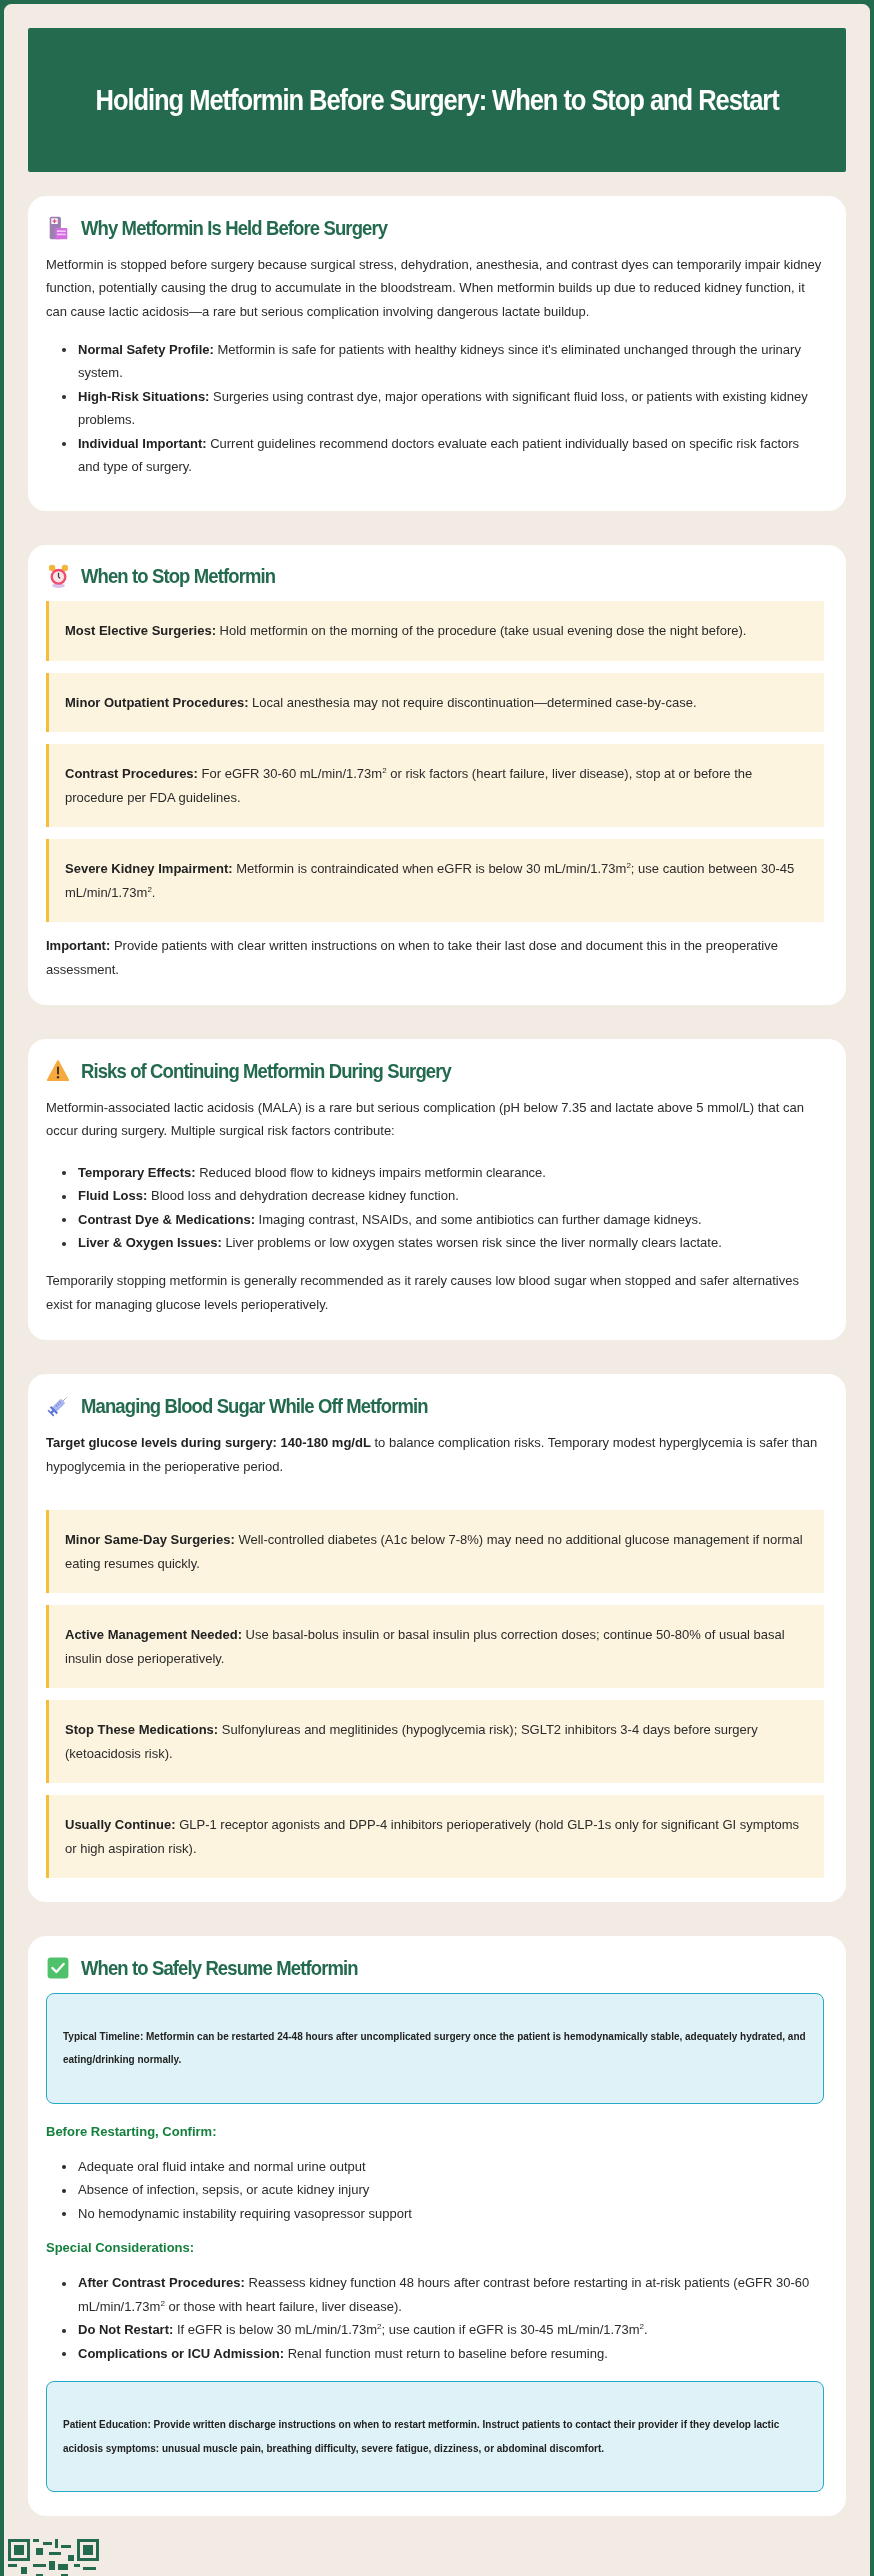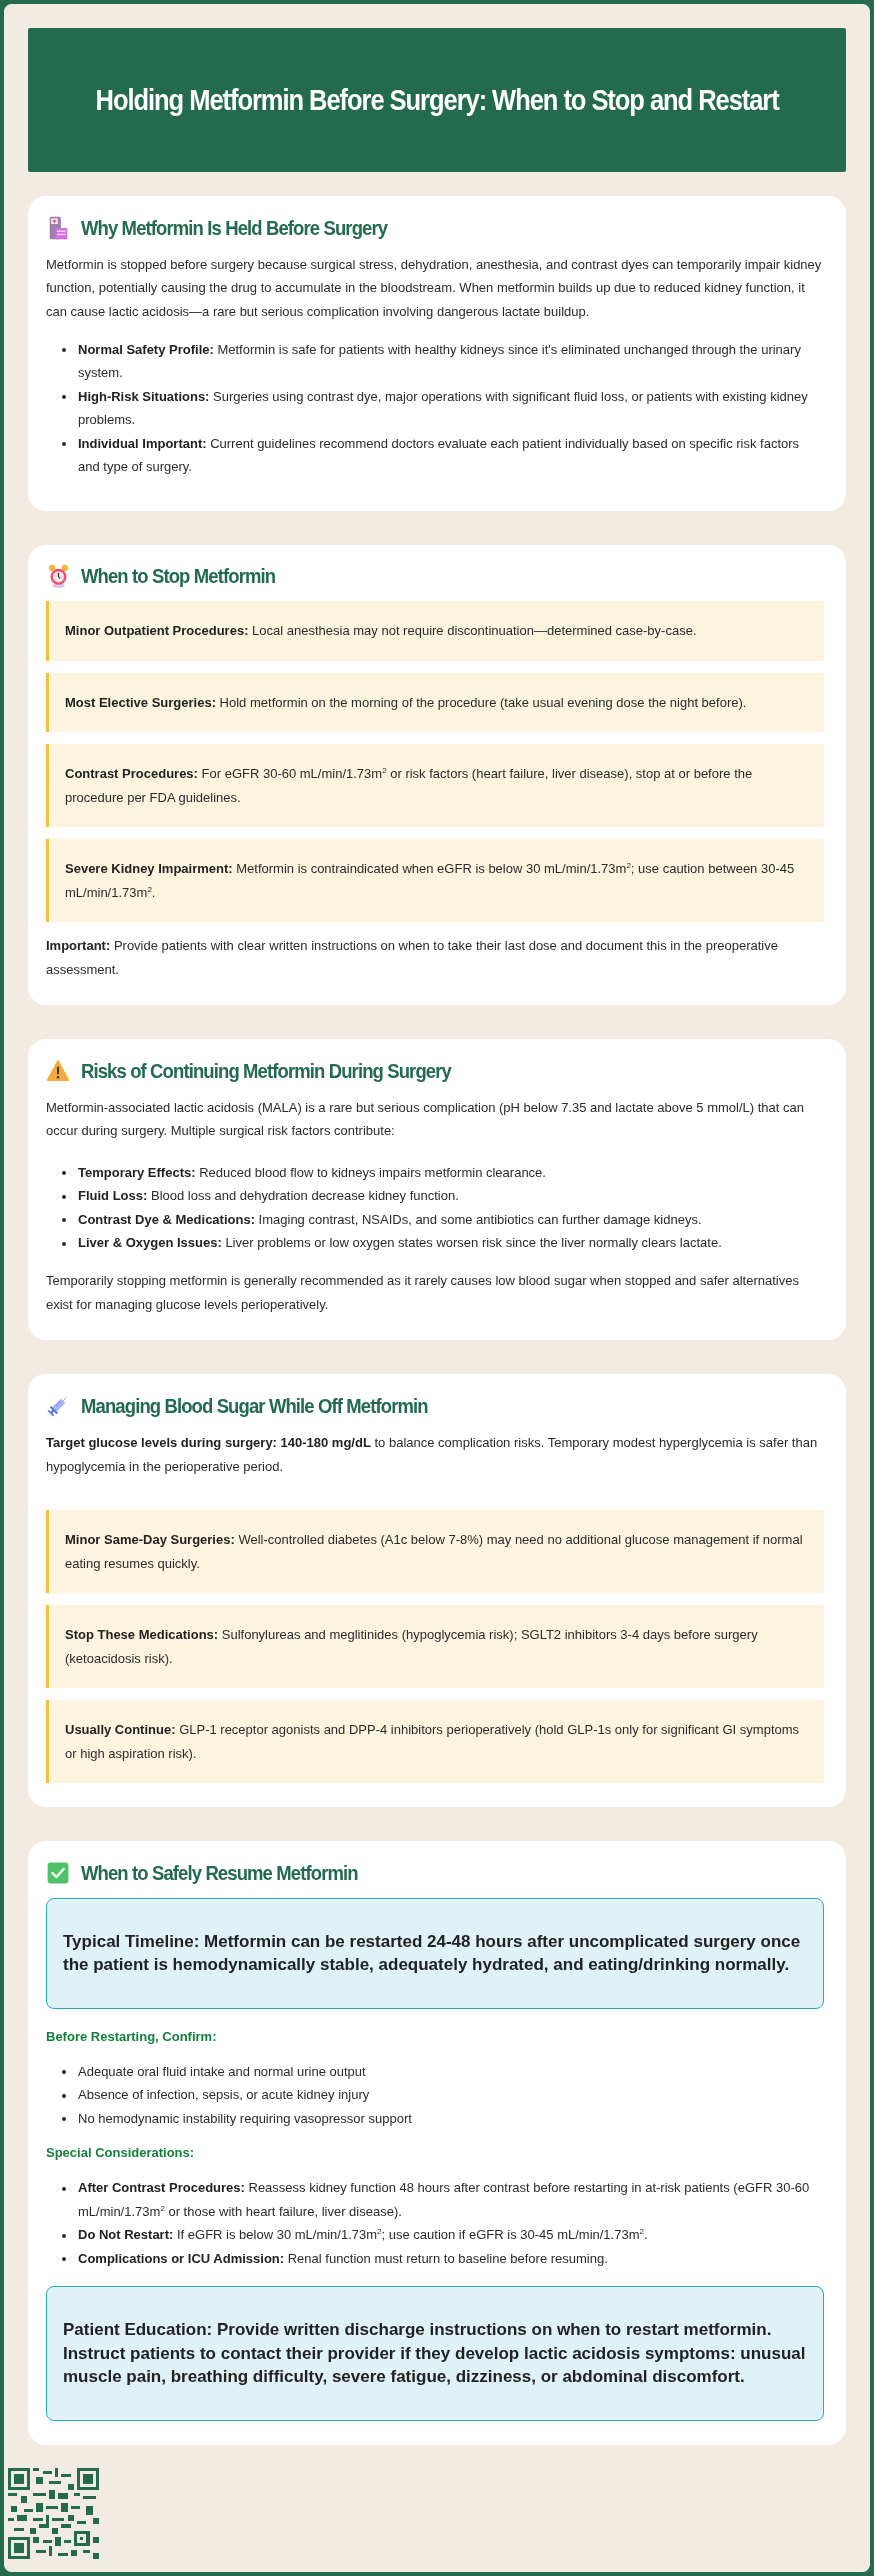--- a/index.html
+++ b/index.html
@@ -73,21 +73,21 @@
     padding: 18px 16px 18px 16px;
     margin-bottom: 12px;
     font-size: 13px; line-height: 23.5px;
   }
   .callout:last-child { margin-bottom: 0; }
   .info {
     background: #dff2f7;
     border: 1.6px solid #24a9c7;
     border-radius: 8px;
     padding: 31px 16px 31px 16px;
-    font-size: 17px; line-height: 23.5px; font-weight: 700; color: #222;
+    font-size: 10px; line-height: 23.5px; font-weight: 700; color: #222;
     margin: 0 0 16px 0;
   }
   .subhead { font-size: 13px; font-weight: 700; color: #15803d; margin: 8px 0 11.4px 0; line-height: 23.5px; }
   .footer {
     position: relative; height: 122px; margin: 0 -24px;
   }
   .qr {
     position: absolute; left: 4px; top: 23px;
     width: 91px; height: 91px;
     background: #f2ebe4;
@@ -132,22 +132,22 @@
             <circle cx="6" cy="5" r="4" fill="#f2b43a"></circle>
             <circle cx="22" cy="5" r="4" fill="#f2b43a"></circle>
             <ellipse cx="14" cy="27" rx="8" ry="3" fill="#d9c3ea"></ellipse>
             <circle cx="14" cy="16" r="10" fill="#ee4f6e"></circle>
             <circle cx="14" cy="16" r="7" fill="#fbe3e8"></circle>
             <path d="M14 11v5l2 2" stroke="#333" stroke-width="1.5" fill="none"></path>
           </svg>
       </span>
       <h2>When to Stop Metformin</h2>
     </div>
+    <div class="callout"><span class="b">Most Elective Surgeries:</span><span> Hold metformin on the morning of the procedure (take usual evening dose the night before).</span></div>
     <div class="callout"><span class="b">Minor Outpatient Procedures:</span><span> Local anesthesia may not require discontinuation—determined case-by-case.</span></div>
-    <div class="callout"><span class="b">Most Elective Surgeries:</span><span> Hold metformin on the morning of the procedure (take usual evening dose the night before).</span></div>
     <div class="callout"><span class="b">Contrast Procedures:</span><span> For eGFR 30-60 mL/min/1.73m</span><sup>2</sup><span> or risk factors (heart failure, liver disease), stop at or before the procedure per FDA guidelines.</span></div>
     <div class="callout"><span class="b">Severe Kidney Impairment:</span><span> Metformin is contraindicated when eGFR is below 30 mL/min/1.73m</span><sup>2</sup><span>; use caution between 30-45 mL/min/1.73m</span><sup>2</sup><span>.</span></div>
     <p class="body" style="margin-top:0;margin-bottom:0"><span class="b">Important:</span><span> Provide patients with clear written instructions on when to take their last dose and document this in the preoperative assessment.</span></p>
   </section>
 
   <section class="card">
     <div class="card-title">
       <span class="ico">
         <svg width="24" height="23" viewBox="0 0 30 28">
             <path d="M15 2 L28 26 H2 Z" fill="#f7a93b" stroke="#f7a93b" stroke-linejoin="round" stroke-width="2"></path>
@@ -178,20 +178,21 @@
               <rect x="10" y="26.5" width="10" height="2" fill="#5b74d6"></rect>
               <line x1="15" y1="6" x2="15" y2="0" stroke="#8899bb" stroke-width="1"></line>
               <path d="M12 10h3M12 13h3M12 16h3" stroke="#5b74d6" stroke-width="1"></path>
             </g>
           </svg>
       </span>
       <h2>Managing Blood Sugar While Off Metformin</h2>
     </div>
     <p class="body" style="margin-bottom:32px"><span class="b">Target glucose levels during surgery: 140-180 mg/dL</span><span> to balance complication risks. Temporary modest hyperglycemia is safer than hypoglycemia in the perioperative period.</span></p>
     <div class="callout"><span class="b">Minor Same-Day Surgeries:</span><span> Well-controlled diabetes (A1c below 7-8%) may need no additional glucose management if normal eating resumes quickly.</span></div>
+    <div class="callout"><span class="b">Active Management Needed:</span><span> Use basal-bolus insulin or basal insulin plus correction doses; continue 50-80% of usual basal insulin dose perioperatively.</span></div>
     <div class="callout"><span class="b">Stop These Medications:</span><span> Sulfonylureas and meglitinides (hypoglycemia risk); SGLT2 inhibitors 3-4 days before surgery (ketoacidosis risk).</span></div>
     <div class="callout"><span class="b">Usually Continue:</span><span> GLP-1 receptor agonists and DPP-4 inhibitors perioperatively (hold GLP-1s only for significant GI symptoms or high aspiration risk).</span></div>
   </section>
 
   <section class="card" style="margin-bottom:0">
     <div class="card-title">
       <span class="ico">
         <svg width="24" height="24" viewBox="0 0 30 30">
             <rect x="2" y="2" width="26" height="26" rx="4" fill="#4fc16a"></rect>
             <path d="M8 15l5 5 9-10" stroke="#fff" stroke-width="3" fill="none" stroke-linecap="round" stroke-linejoin="round"></path>

